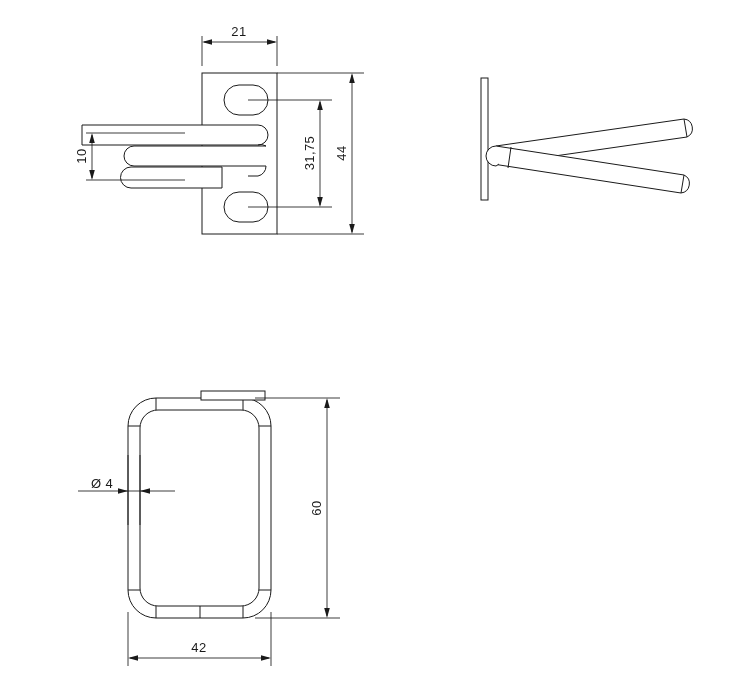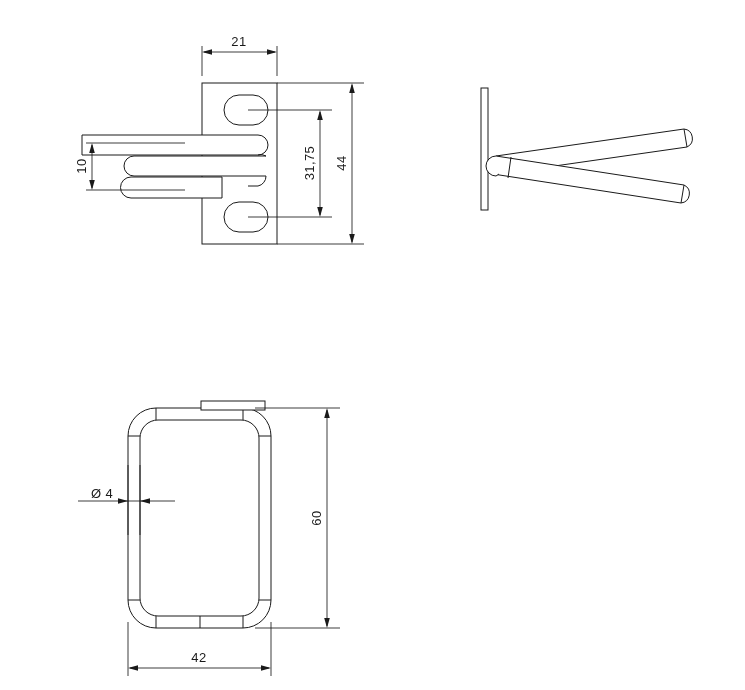--- a/index.html
+++ b/index.html
@@ -11,21 +11,21 @@
   body {
     width: 745px;
     height: 690px;
     font-family: "Liberation Sans", sans-serif;
     overflow: hidden;
     position: relative;
   }
   #drawing-root {
     position: absolute;
     left: 0;
-    top: 10px;
+    top: 0;
     width: 745px;
     height: 615px;
   }
   svg#cad {
     display: block;
     width: 745px;
     height: 690px;
     background: #ffffff;
   }
   .ln {

